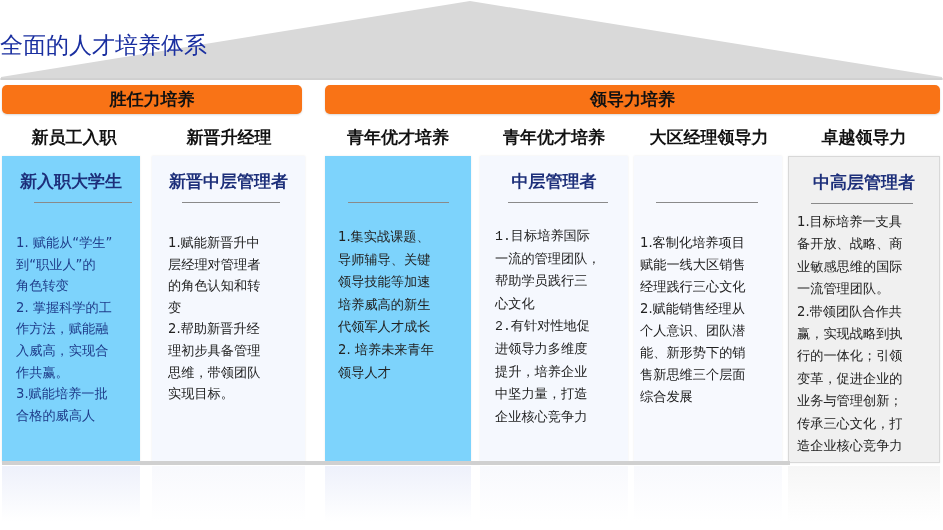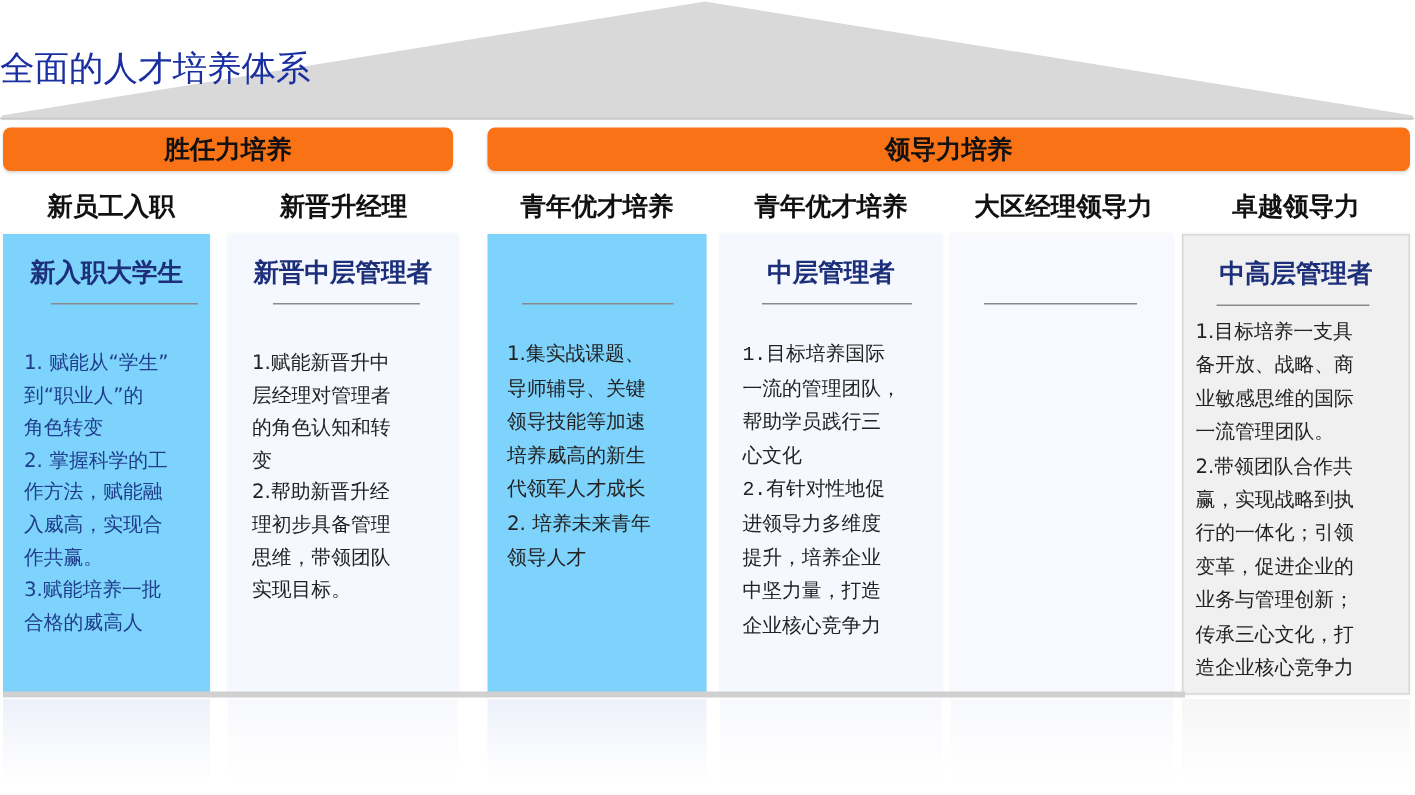--- a/index.html
+++ b/index.html
@@ -96,20 +96,28 @@
 心文化
 2.有针对性地促
 进领导力多维度
 提升，培养企业
 中坚力量，打造
 企业核心竞争力</div>
 </div>
 
 <div class="card light" style="left:634px;width:148px;background:#f7f9fe;">
   <div class="card-rule" style="left:22px;width:102px;"></div>
+  <div class="card-body" style="left:6px;top:76px;width:142px;line-height:22px;">1.客制化培养项目
+赋能一线大区销售
+经理践行三心文化
+2.赋能销售经理从
+个人意识、团队潜
+能、新形势下的销
+售新思维三个层面
+综合发展</div>
 </div>
 
 <div class="card grey" style="left:788px;width:152px;">
   <div class="card-title">中高层管理者</div>
   <div class="card-rule" style="left:22px;width:102px;"></div>
   <div class="card-body" style="left:8px;top:54px;width:144px;line-height:22.4px;">1.目标培养一支具
 备开放、战略、商
 业敏感思维的国际
 一流管理团队。
 2.带领团队合作共

